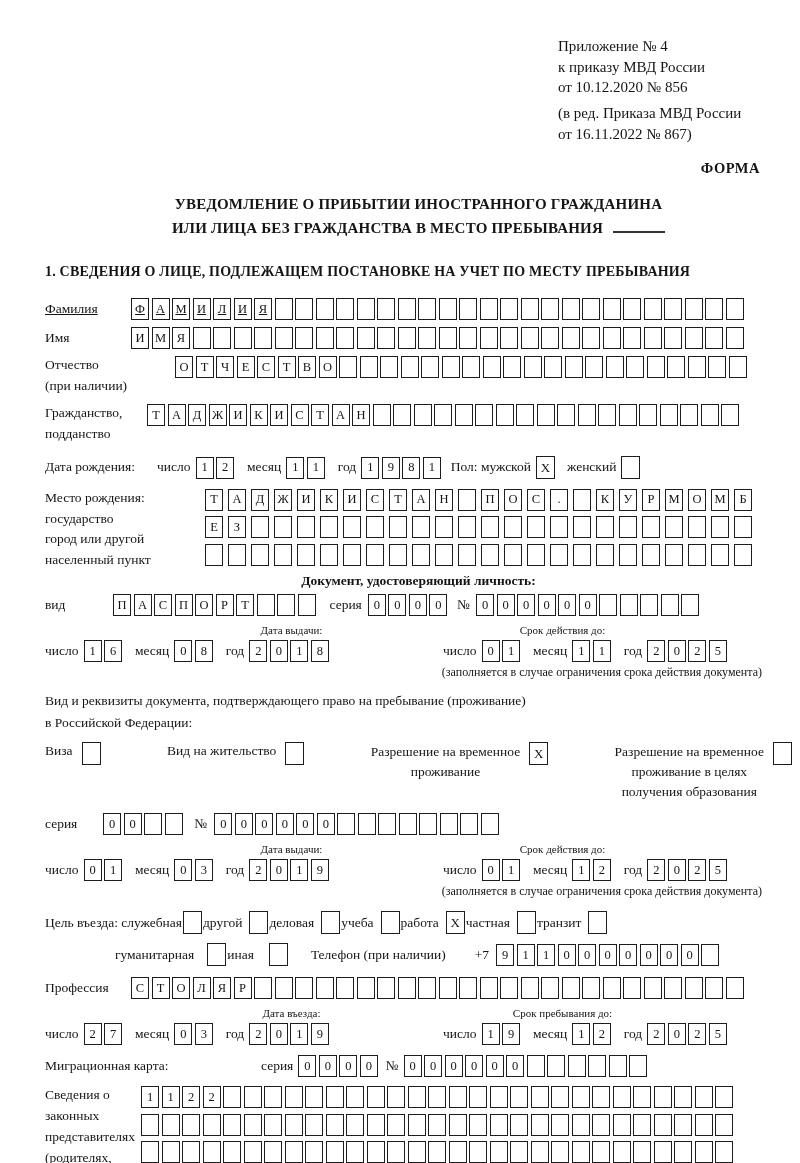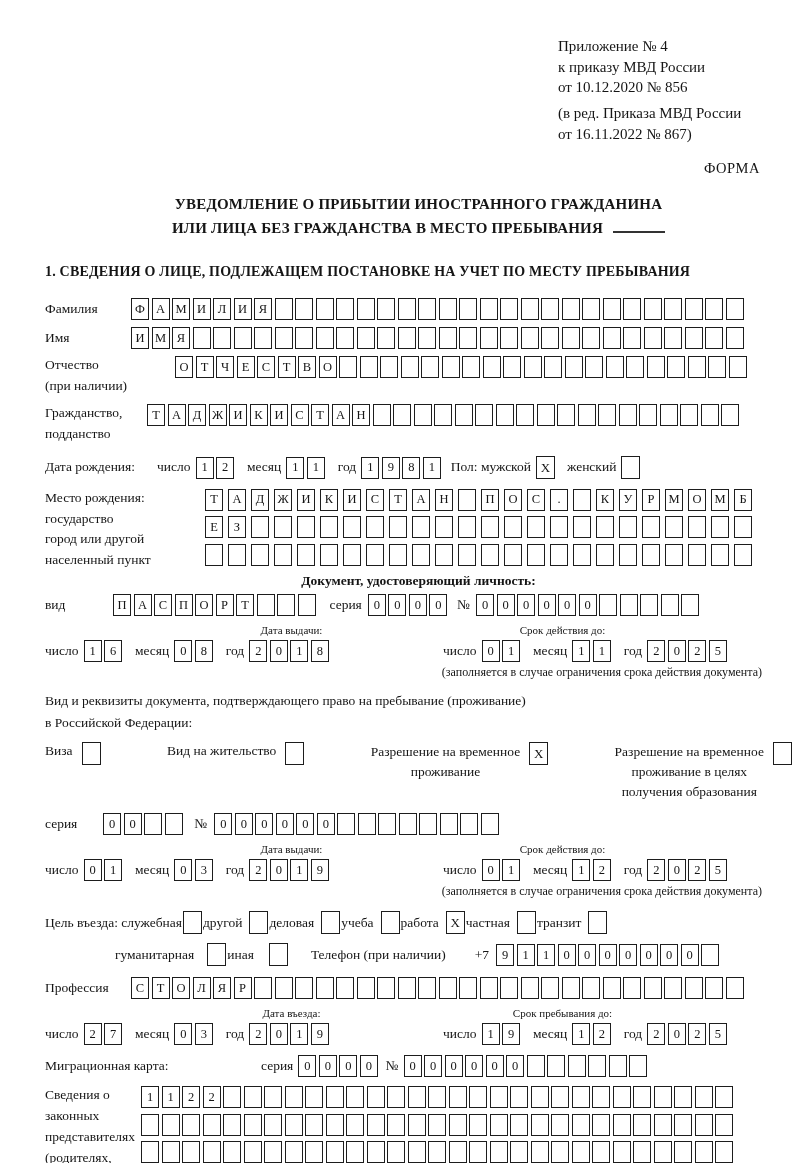--- a/index.html
+++ b/index.html
@@ -5,21 +5,21 @@
   html,body{margin:0;padding:0;background:#fff;}
   .page{
     width:800px;height:1163px;box-sizing:border-box;
     padding:36px 8px 0 45px;background:#fff;color:#151515;
     font-family:"Liberation Serif","DejaVu Serif",serif;
     font-size:13.5px;overflow:hidden;position:relative;
   }
   
   .appendix{margin-left:513px;line-height:1.38;font-size:15px;}
   .appendix .gap{margin-top:5px;}
-  .forma{font-weight:normal;font-size:14.5px;text-align:right;margin:16px 32px 0 0;letter-spacing:.5px;}
+  .forma{font-weight:bold;font-size:14.5px;text-align:right;margin:16px 32px 0 0;letter-spacing:.5px;}
   .title{font-weight:bold;text-align:center;font-size:15px;line-height:1.55;margin-top:16px;letter-spacing:.2px;}
   .blankline{display:inline-block;width:52px;border-bottom:2px solid #333;height:10px;margin-left:10px;}
   .section-title{font-weight:bold;font-size:14px;margin-top:24px;letter-spacing:.2px;}
   
   .row{display:flex;align-items:flex-start;margin-top:6px;}
   .row.center{align-items:center;}
   .lbl{flex:none;line-height:1.3;}
   .lbl2{line-height:1.55;}
   .cells{display:flex;gap:2.5px;flex:none;margin-top:1px;}
   .cells-wide{gap:5px;}
@@ -78,21 +78,21 @@
 
   <div class="forma">ФОРМА</div>
 
   <div class="title">
     <div>УВЕДОМЛЕНИЕ О ПРИБЫТИИ ИНОСТРАННОГО ГРАЖДАНИНА</div>
     <div><span>ИЛИ ЛИЦА БЕЗ ГРАЖДАНСТВА В МЕСТО ПРЕБЫВАНИЯ</span><span class="blankline"></span></div>
   </div>
 
   <div class="section-title">1. СВЕДЕНИЯ О ЛИЦЕ, ПОДЛЕЖАЩЕМ ПОСТАНОВКЕ НА УЧЕТ ПО МЕСТУ ПРЕБЫВАНИЯ</div>
 
-  <div class="row center" style="margin-top:17px;">
+  <div class="row center" style="margin-top:17px;text-decoration:underline;">
     <span class="lbl w-surname">Фамилия</span>
     <span class="cells">
         <span class="cell">Ф</span>
         <span class="cell">А</span>
         <span class="cell">М</span>
         <span class="cell">И</span>
         <span class="cell">Л</span>
         <span class="cell">И</span>
         <span class="cell">Я</span>
         <span class="cell"></span>

